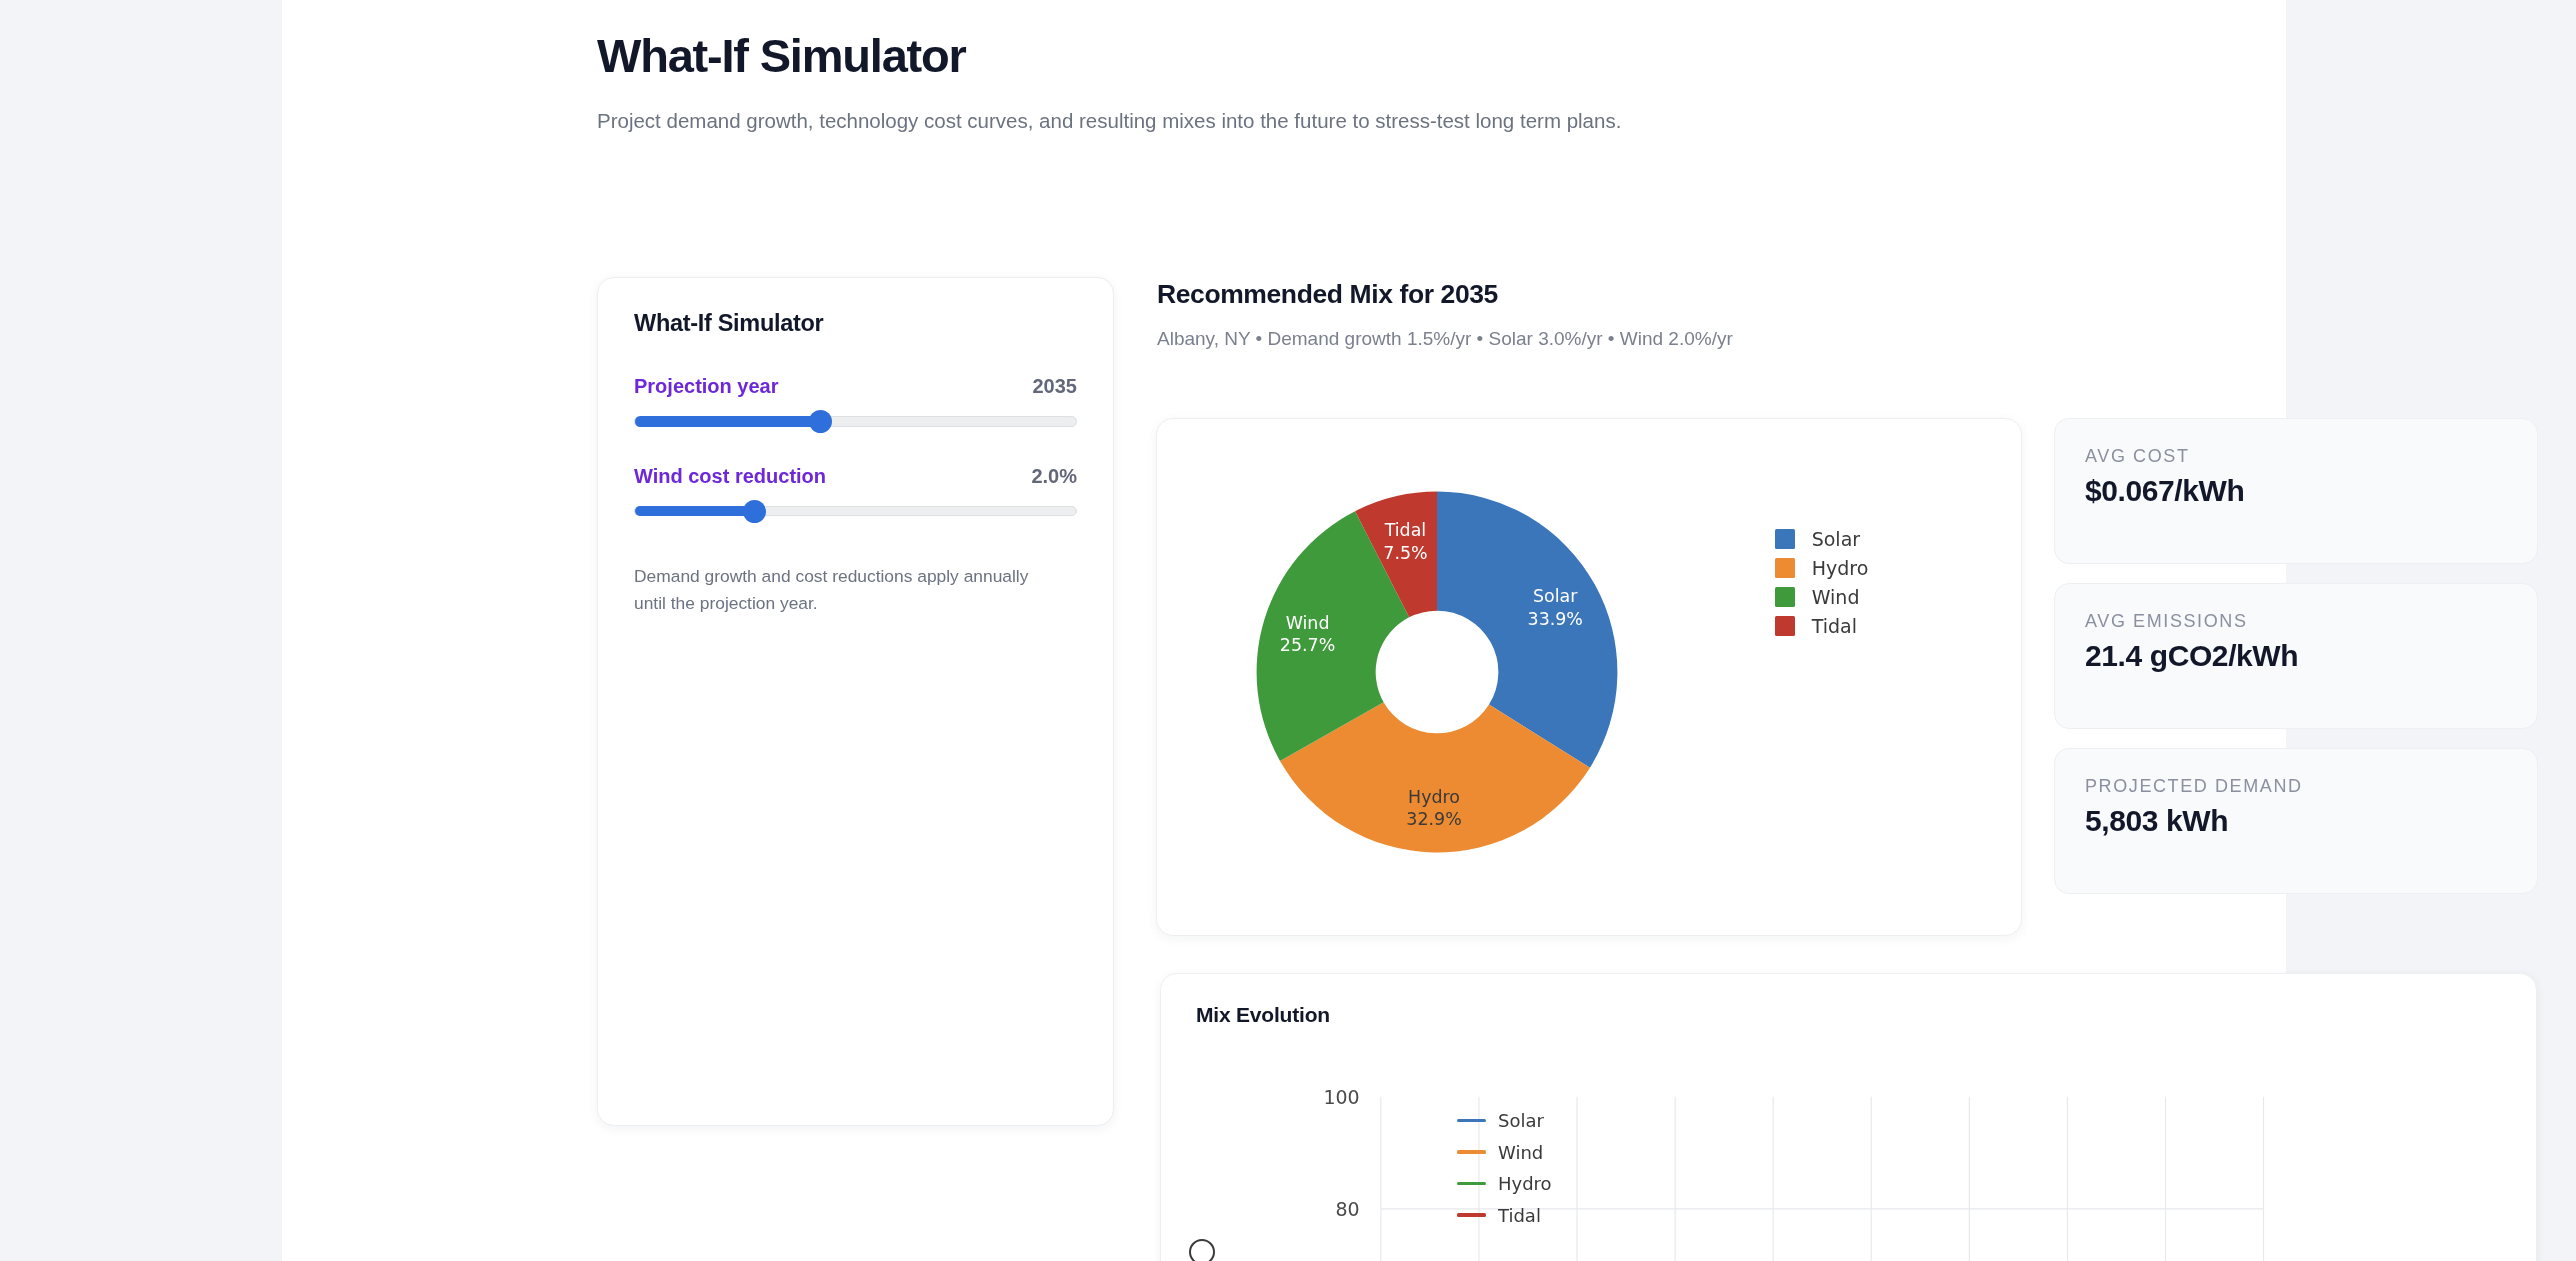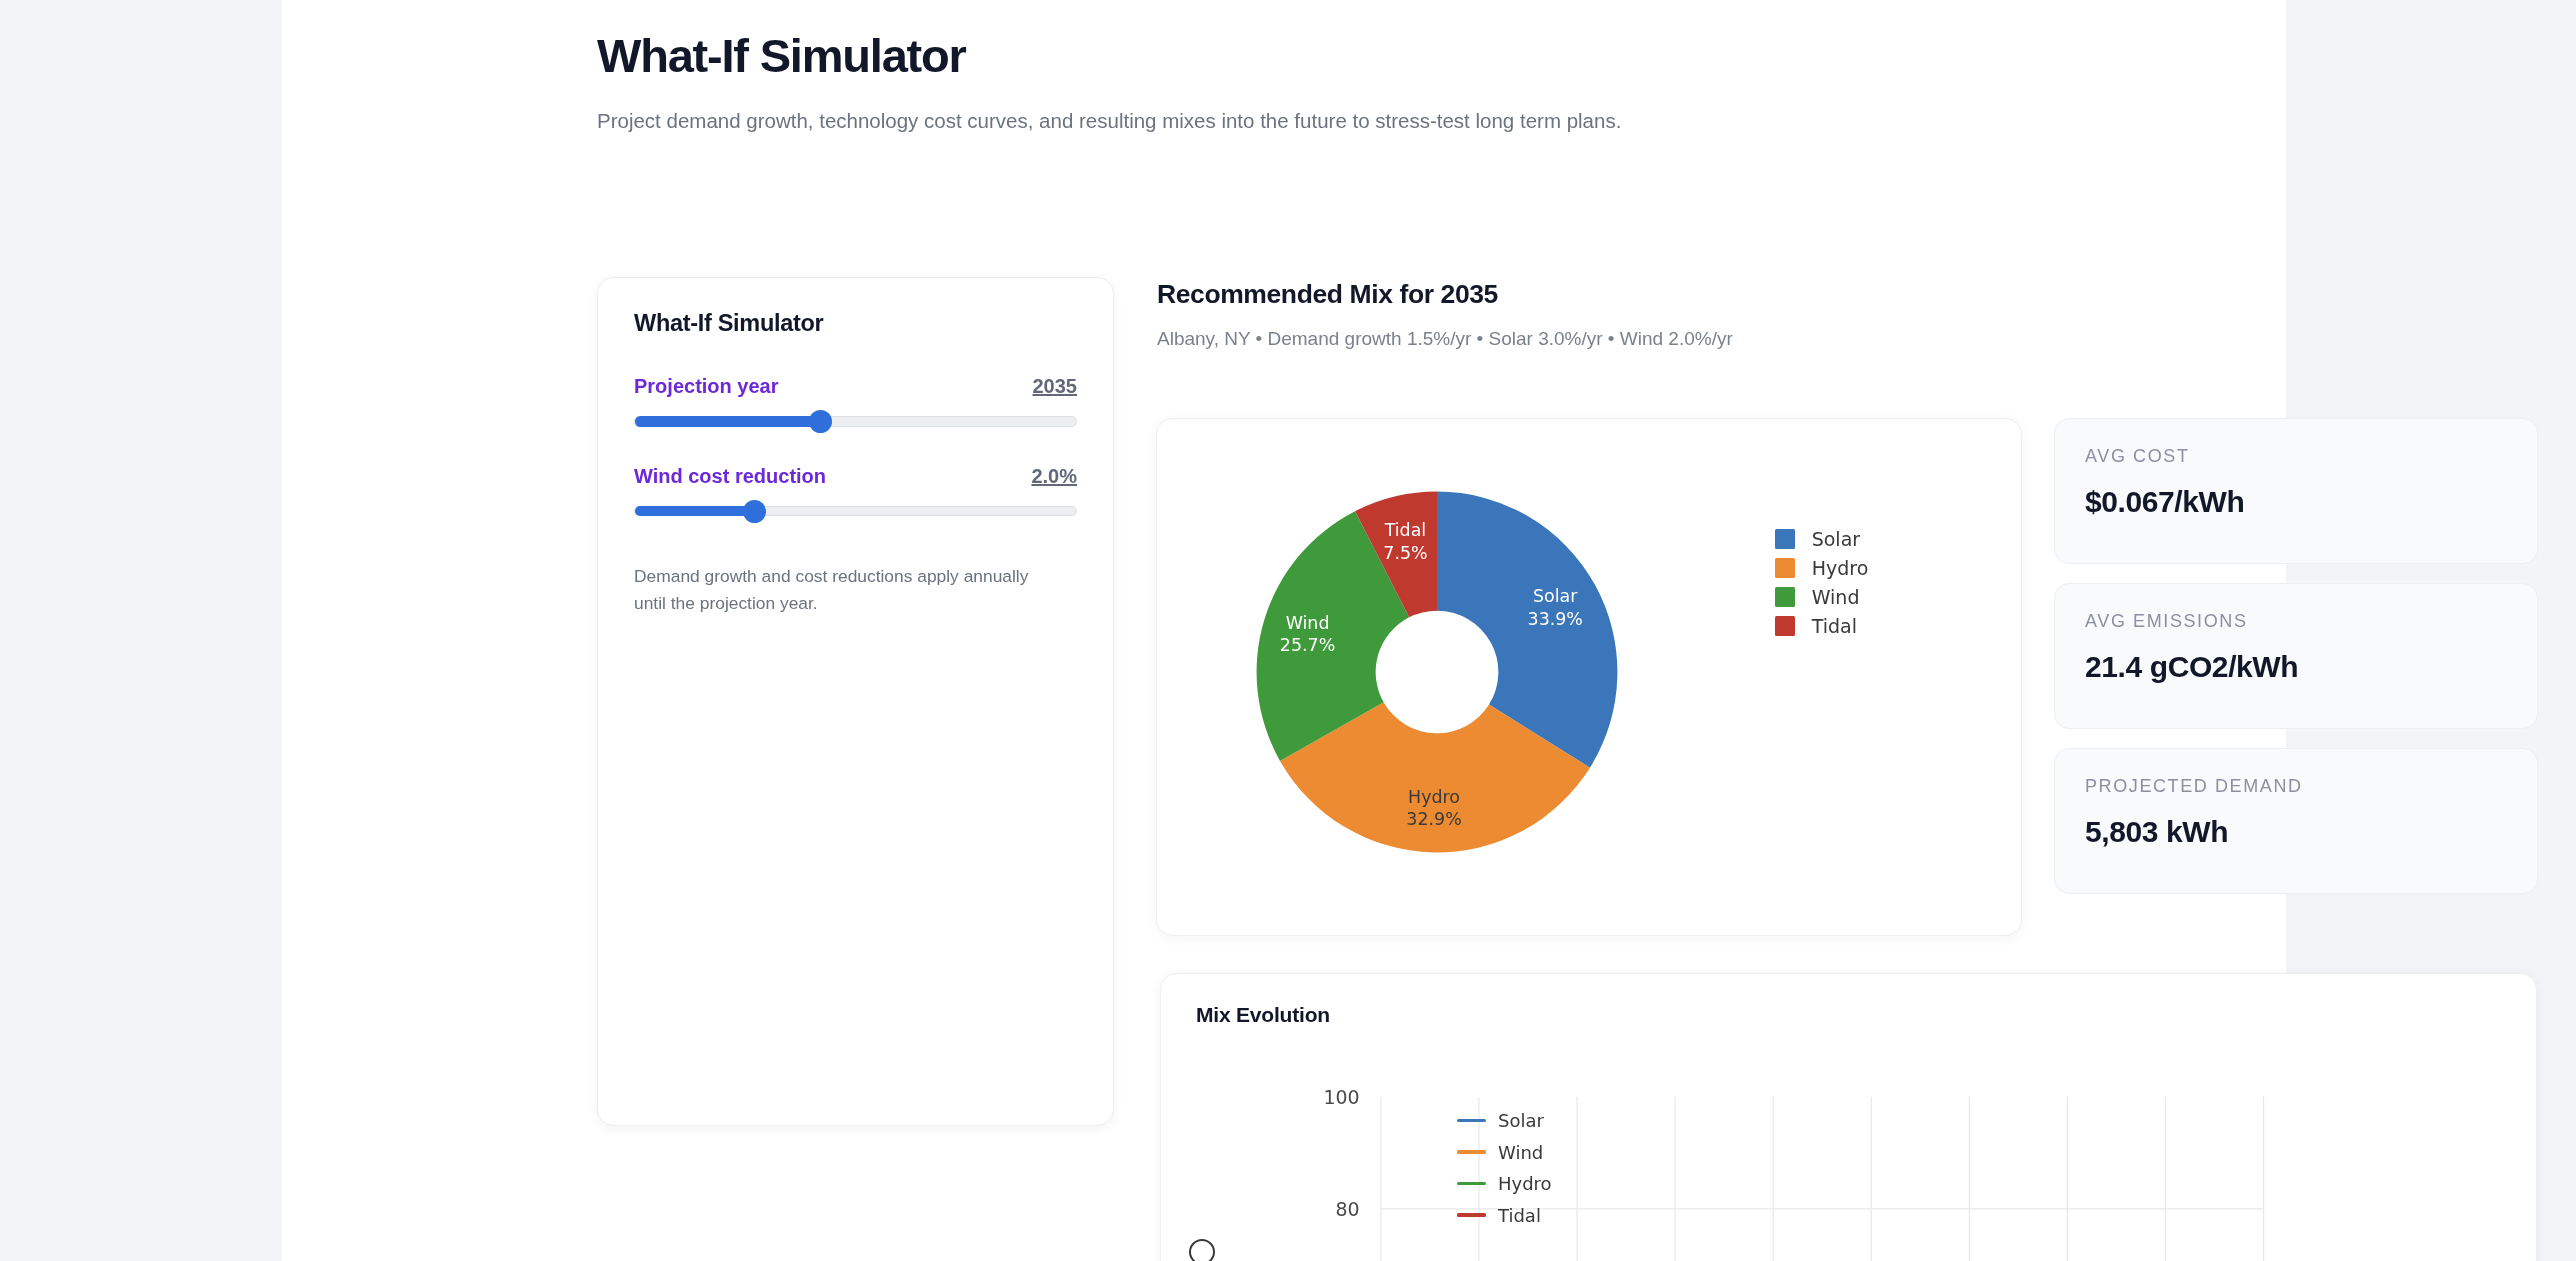--- a/index.html
+++ b/index.html
@@ -93,21 +93,20 @@
   .slider-label {
     font-size: 20px;
     font-weight: 600;
     color: #6d28d9;
   }
 
   .slider-value {
     font-size: 20px;
     font-weight: 600;
     color: #62687a;
-    text-decoration: underline;
   }
 
   .slider-track {
     position: relative;
     height: 10.6px;
     border-radius: 5.3px;
     background: #eceef0;
     border: 0.8px solid #dcdfe3;
   }
 
@@ -234,21 +233,21 @@
 
   .stat-label {
     font-size: 18px;
     letter-spacing: 1.6px;
     color: #8b90a0;
     font-weight: 500;
     text-transform: uppercase;
   }
 
   .stat-value {
-    margin-top: 18px;
+    margin-top: 7px;
     font-size: 30px;
     font-weight: 700;
     color: #121829;
     letter-spacing: -0.4px;
   }
 
   
   #evolution-card {
     position: absolute;
     left: 878px;

